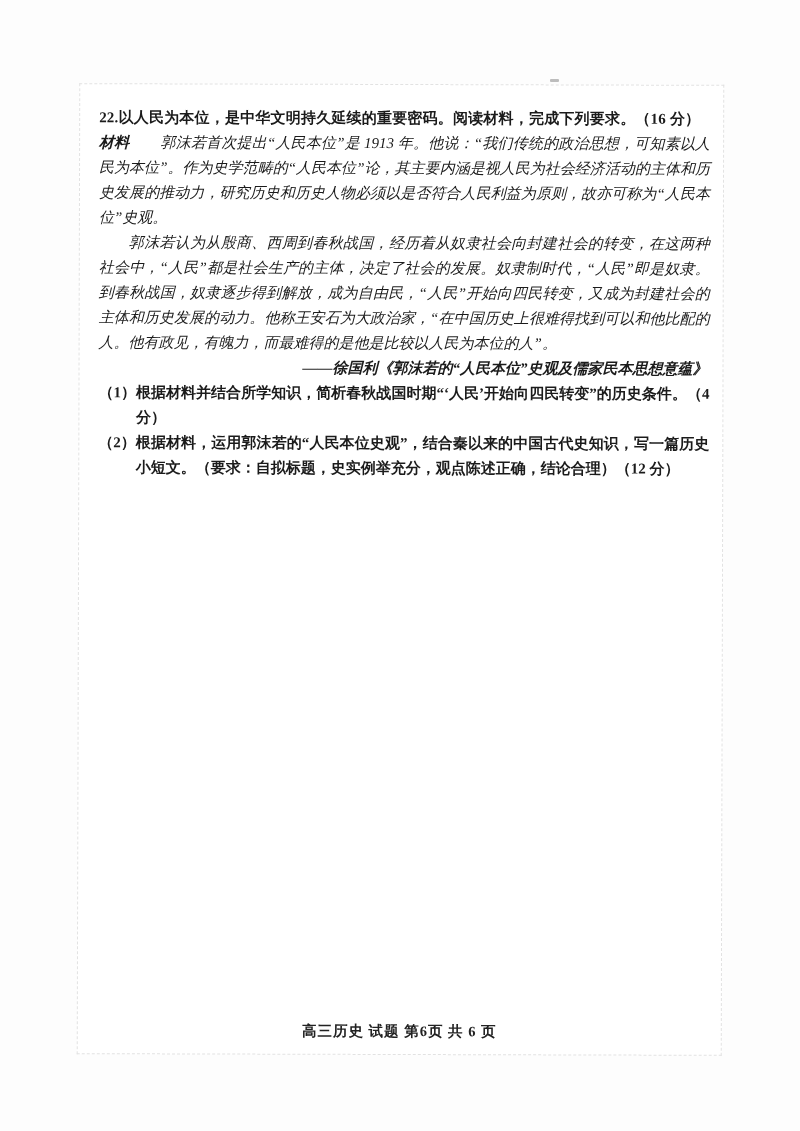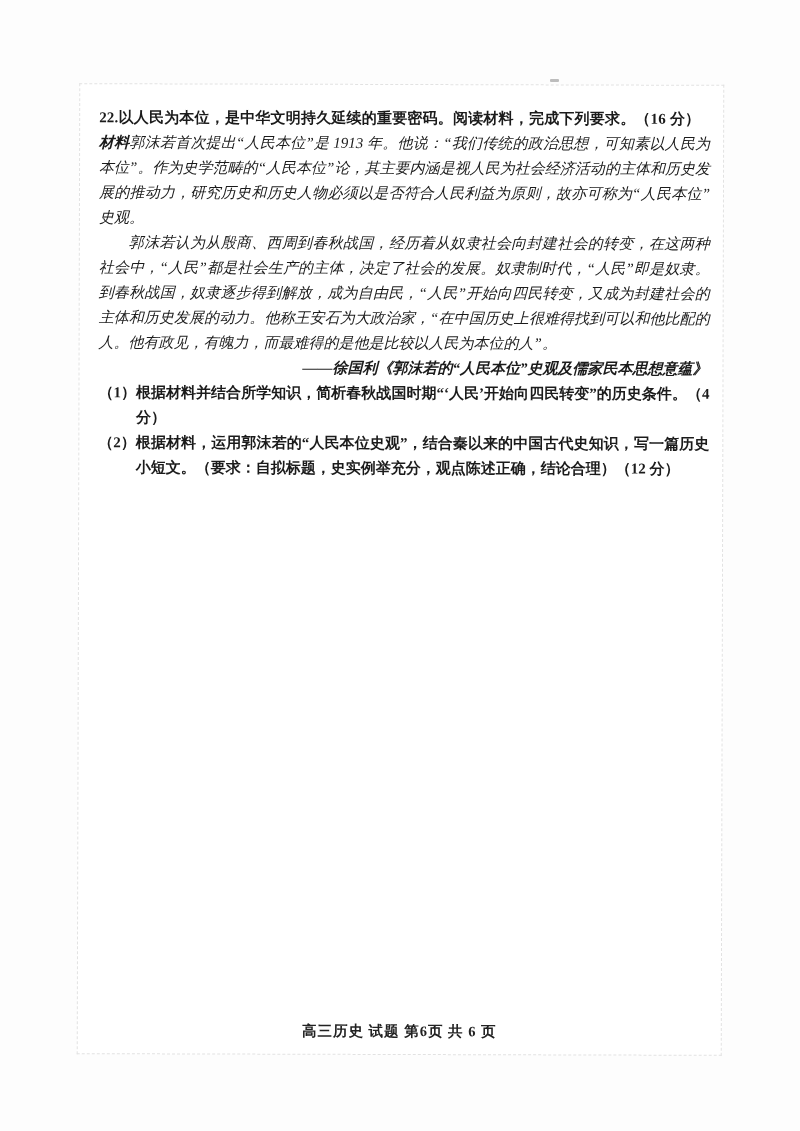--- a/index.html
+++ b/index.html
@@ -36,20 +36,21 @@
   }
   .stem .q-no { font-weight: 700; }
   
   .material-para {
     font-style: italic;
     font-weight: 500;
   }
   .material-label {
     font-style: italic;
     font-weight: 700;
+    margin-right: 31px;
   }
   .para2 { text-indent: 2em; }
   .source-line {
     text-align: right;
     font-style: italic;
     font-weight: 700;
     padding-right: 2px;
   }
   .sub-q {
     display: flex;

